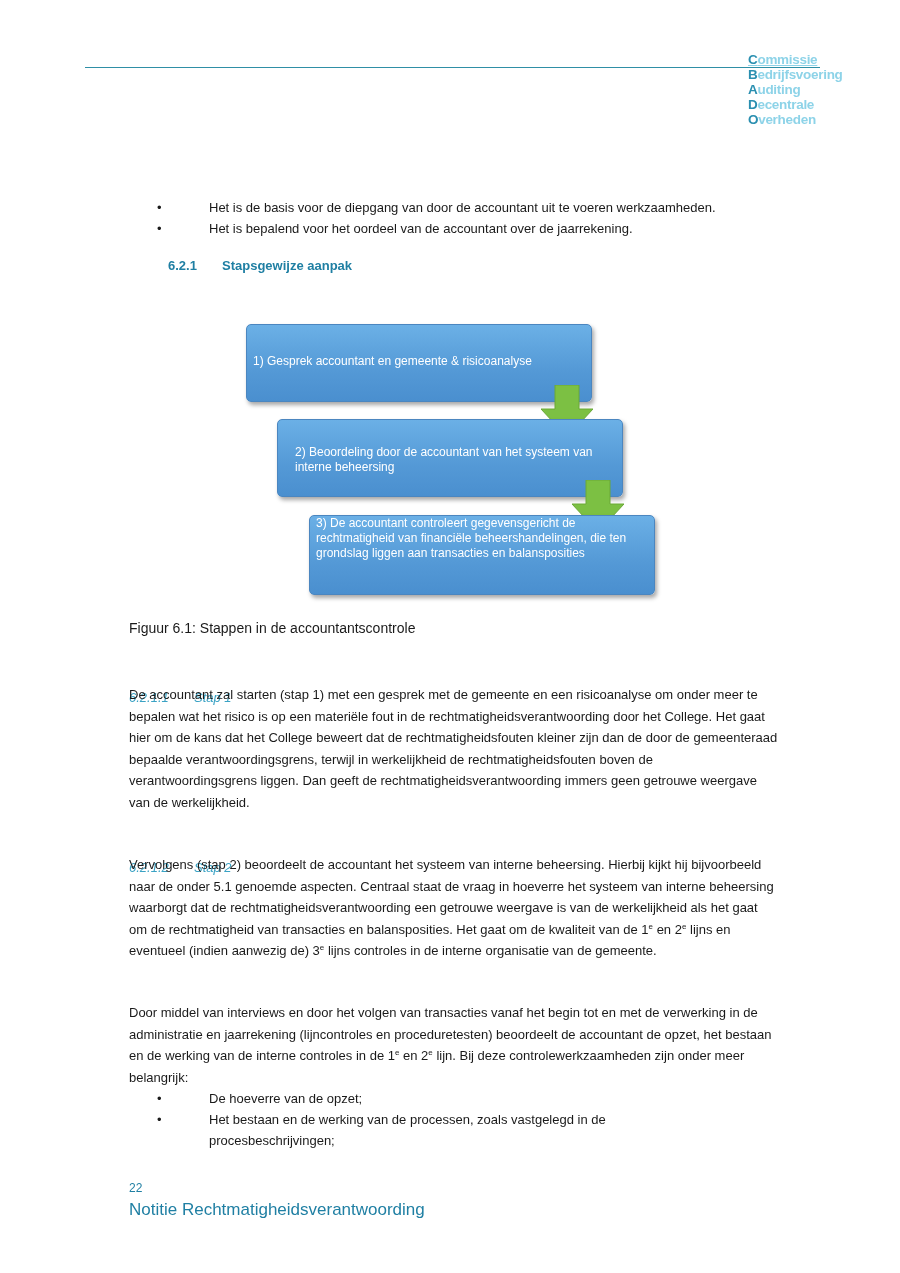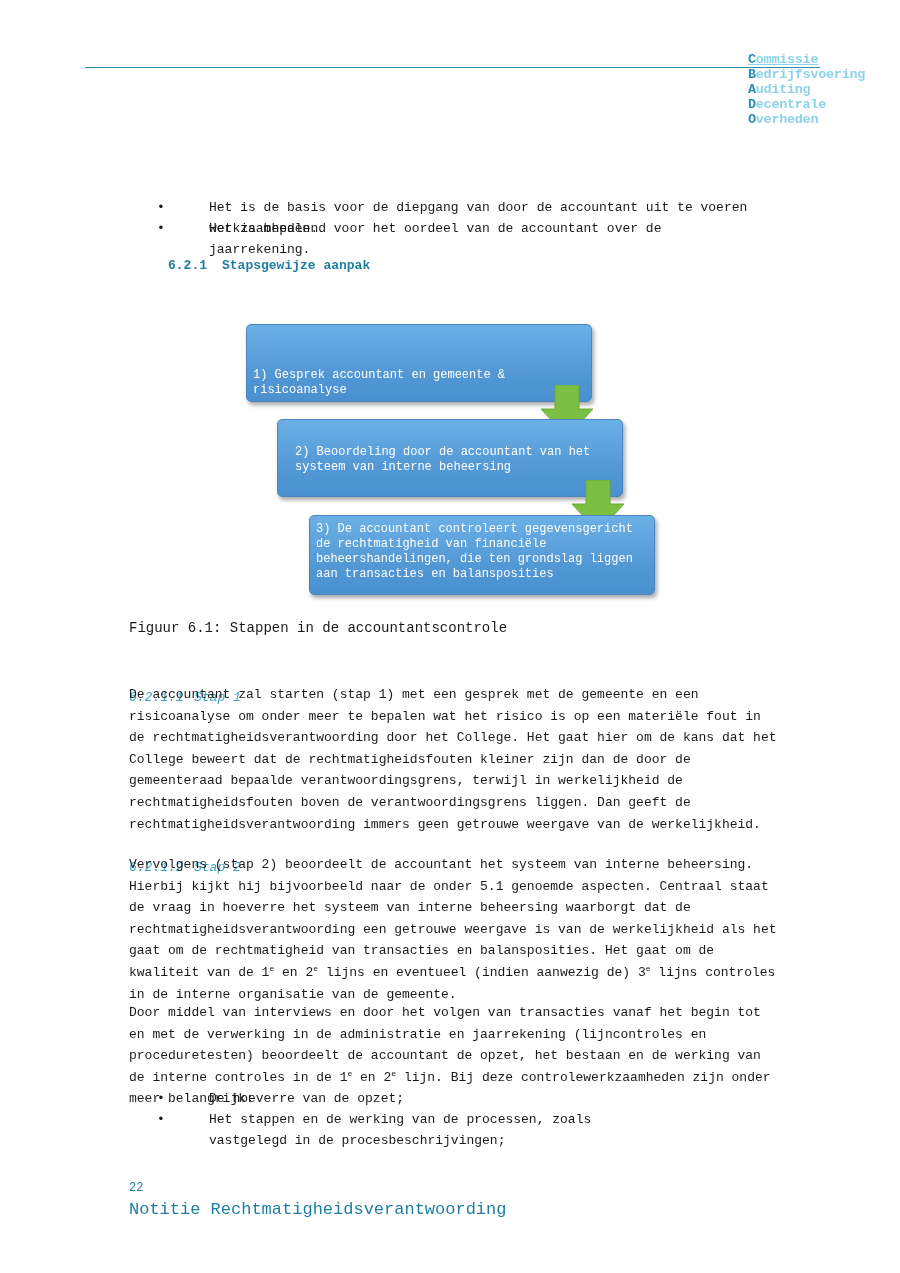--- a/index.html
+++ b/index.html
@@ -1,18 +1,18 @@
 <!DOCTYPE html>
 <html><head>
 <meta charset="utf-8">
 <style>
   html, body { margin: 0; padding: 0; background: #ffffff; }
   body { width: 900px; height: 1273px; position: relative; overflow: hidden;
          font-family: "Liberation Sans", sans-serif; color: #1a1a1a; }
-  .page { position: absolute; left: 0; top: 0; width: 713px; height: 1273px; font-family: Liberation Mono, monospace; }
+  .page { position: absolute; left: 0; top: 0; width: 713px; height: 1273px; }
 
   .header-rule { position: absolute; left: 85px; top: 67px; width: 735px; height: 1px; background: #2f8fa6; }
   .logo { position: absolute; left: 748px; top: 52px; font-weight: bold; font-size: 13.5px;
           line-height: 15px; color: #8dd3e8; letter-spacing: -0.3px; }
   .logo .row { display: block; }
   .logo .cap { color: #2a8fb0; }
   .logo .underline { text-decoration: underline; text-decoration-color: #8dd3e8; }
 
   .text { position: absolute; left: 129px; width: 650px; font-size: 13px; line-height: 21.6px; }
   .bullet { position: absolute; font-size: 13px; line-height: 21px; }
@@ -55,33 +55,33 @@
   <div class="bullet" style="top:218px;">
     <span class="dot">•</span>
     <span class="btxt">Het is bepalend voor het oordeel van de accountant over de jaarrekening.</span>
   </div>
 
   <div class="h3" style="top:258px;">
     <span class="num">6.2.1</span><span>Stapsgewijze aanpak</span>
   </div>
 
   <div>
-    <div class="flow-box" style="left:246px; top:324px; width:346px; height:78px; padding-top:43px;">
+    <div class="flow-box" style="left:246px; top:324px; width:346px; height:78px; padding-top:29px;">
       <span>1) Gesprek accountant en gemeente &amp; risicoanalyse</span>
     </div>
     <svg class="flow-arrow" style="left:541px; top:385px;" viewBox="0 0 52 54">
       <polygon points="14,0 38,0 38,24 52,24 26,52 0,24 14,24" fill="#7cc043" stroke="#6aa837" stroke-width="1"></polygon>
     </svg>
     <div class="flow-box" style="left:277px; top:419px; width:346px; height:78px; padding-top:25px;padding-left:17px;">
       <span>2) Beoordeling door de accountant van het systeem van interne beheersing</span>
     </div>
     <svg class="flow-arrow" style="left:572px; top:480px;" viewBox="0 0 52 54">
       <polygon points="14,0 38,0 38,24 52,24 26,52 0,24 14,24" fill="#7cc043" stroke="#6aa837" stroke-width="1"></polygon>
     </svg>
-    <div class="flow-box" style="left:309px; top:515px; width:346px; height:80px; padding-top:6px;">
+    <div class="flow-box" style="left:309px; top:515px; width:346px; height:80px; ">
       <span>3) De accountant controleert gegevensgericht de rechtmatigheid van financiële beheershandelingen, die ten grondslag liggen aan transacties en balansposities</span>
     </div>
   </div>
 
   <div class="caption">Figuur 6.1: Stappen in de accountantscontrole</div>
 
   <div class="h4" style="top:664px;">
     <span class="num">6.2.1.1</span><span>Stap 1</span>
   </div>
   <div class="text" style="top:684px;">De accountant zal starten (stap 1) met een gesprek met de gemeente en een risicoanalyse om onder meer te bepalen wat het risico is op een materiële fout in de rechtmatigheidsverantwoording door het College. Het gaat hier om de kans dat het College beweert dat de rechtmatigheidsfouten kleiner zijn dan de door de gemeenteraad bepaalde verantwoordingsgrens, terwijl in werkelijkheid de rechtmatigheidsfouten boven de verantwoordingsgrens liggen. Dan geeft de rechtmatigheidsverantwoording immers geen getrouwe weergave van de werkelijkheid.</div>
@@ -92,18 +92,18 @@
   <div class="text" style="top:854px;"><span>Vervolgens (stap 2) beoordeelt de accountant het systeem van interne beheersing. Hierbij kijkt hij bijvoorbeeld naar de onder 5.1 genoemde aspecten. Centraal staat de vraag in hoeverre het systeem van interne beheersing waarborgt dat de rechtmatigheidsverantwoording een getrouwe weergave is van de werkelijkheid als het gaat om de rechtmatigheid van transacties en balansposities. Het gaat om de kwaliteit van de 1</span><sup>e</sup><span> en 2</span><sup>e</sup><span> lijns en eventueel (indien aanwezig de) 3</span><sup>e</sup><span> lijns controles in de interne organisatie van de gemeente.</span></div>
 
   <div class="text" style="top:1002px;"><span>Door middel van interviews en door het volgen van transacties vanaf het begin tot en met de verwerking in de administratie en jaarrekening (lijncontroles en proceduretesten) beoordeelt de accountant de opzet, het bestaan en de werking van de interne controles in de 1</span><sup>e</sup><span> en 2</span><sup>e</sup><span> lijn. Bij deze controlewerkzaamheden zijn onder meer belangrijk:</span></div>
 
   <div class="bullet" style="top:1088px;">
     <span class="dot">•</span>
     <span class="btxt">De hoeverre van de opzet;</span>
   </div>
   <div class="bullet" style="top:1109px;">
     <span class="dot">•</span>
-    <span class="btxt" style="width:440px;">Het stappen en de werking van de processen, zoals vastgelegd in de procesbeschrijvingen;</span>
+    <span class="btxt" style="width:440px;">Het bestaan en de werking van de processen, zoals vastgelegd in de procesbeschrijvingen;</span>
   </div>
 
   <div class="footer-page">22</div>
   <div class="footer-title">Notitie Rechtmatigheidsverantwoording</div>
 </div>
 
 </body></html>

